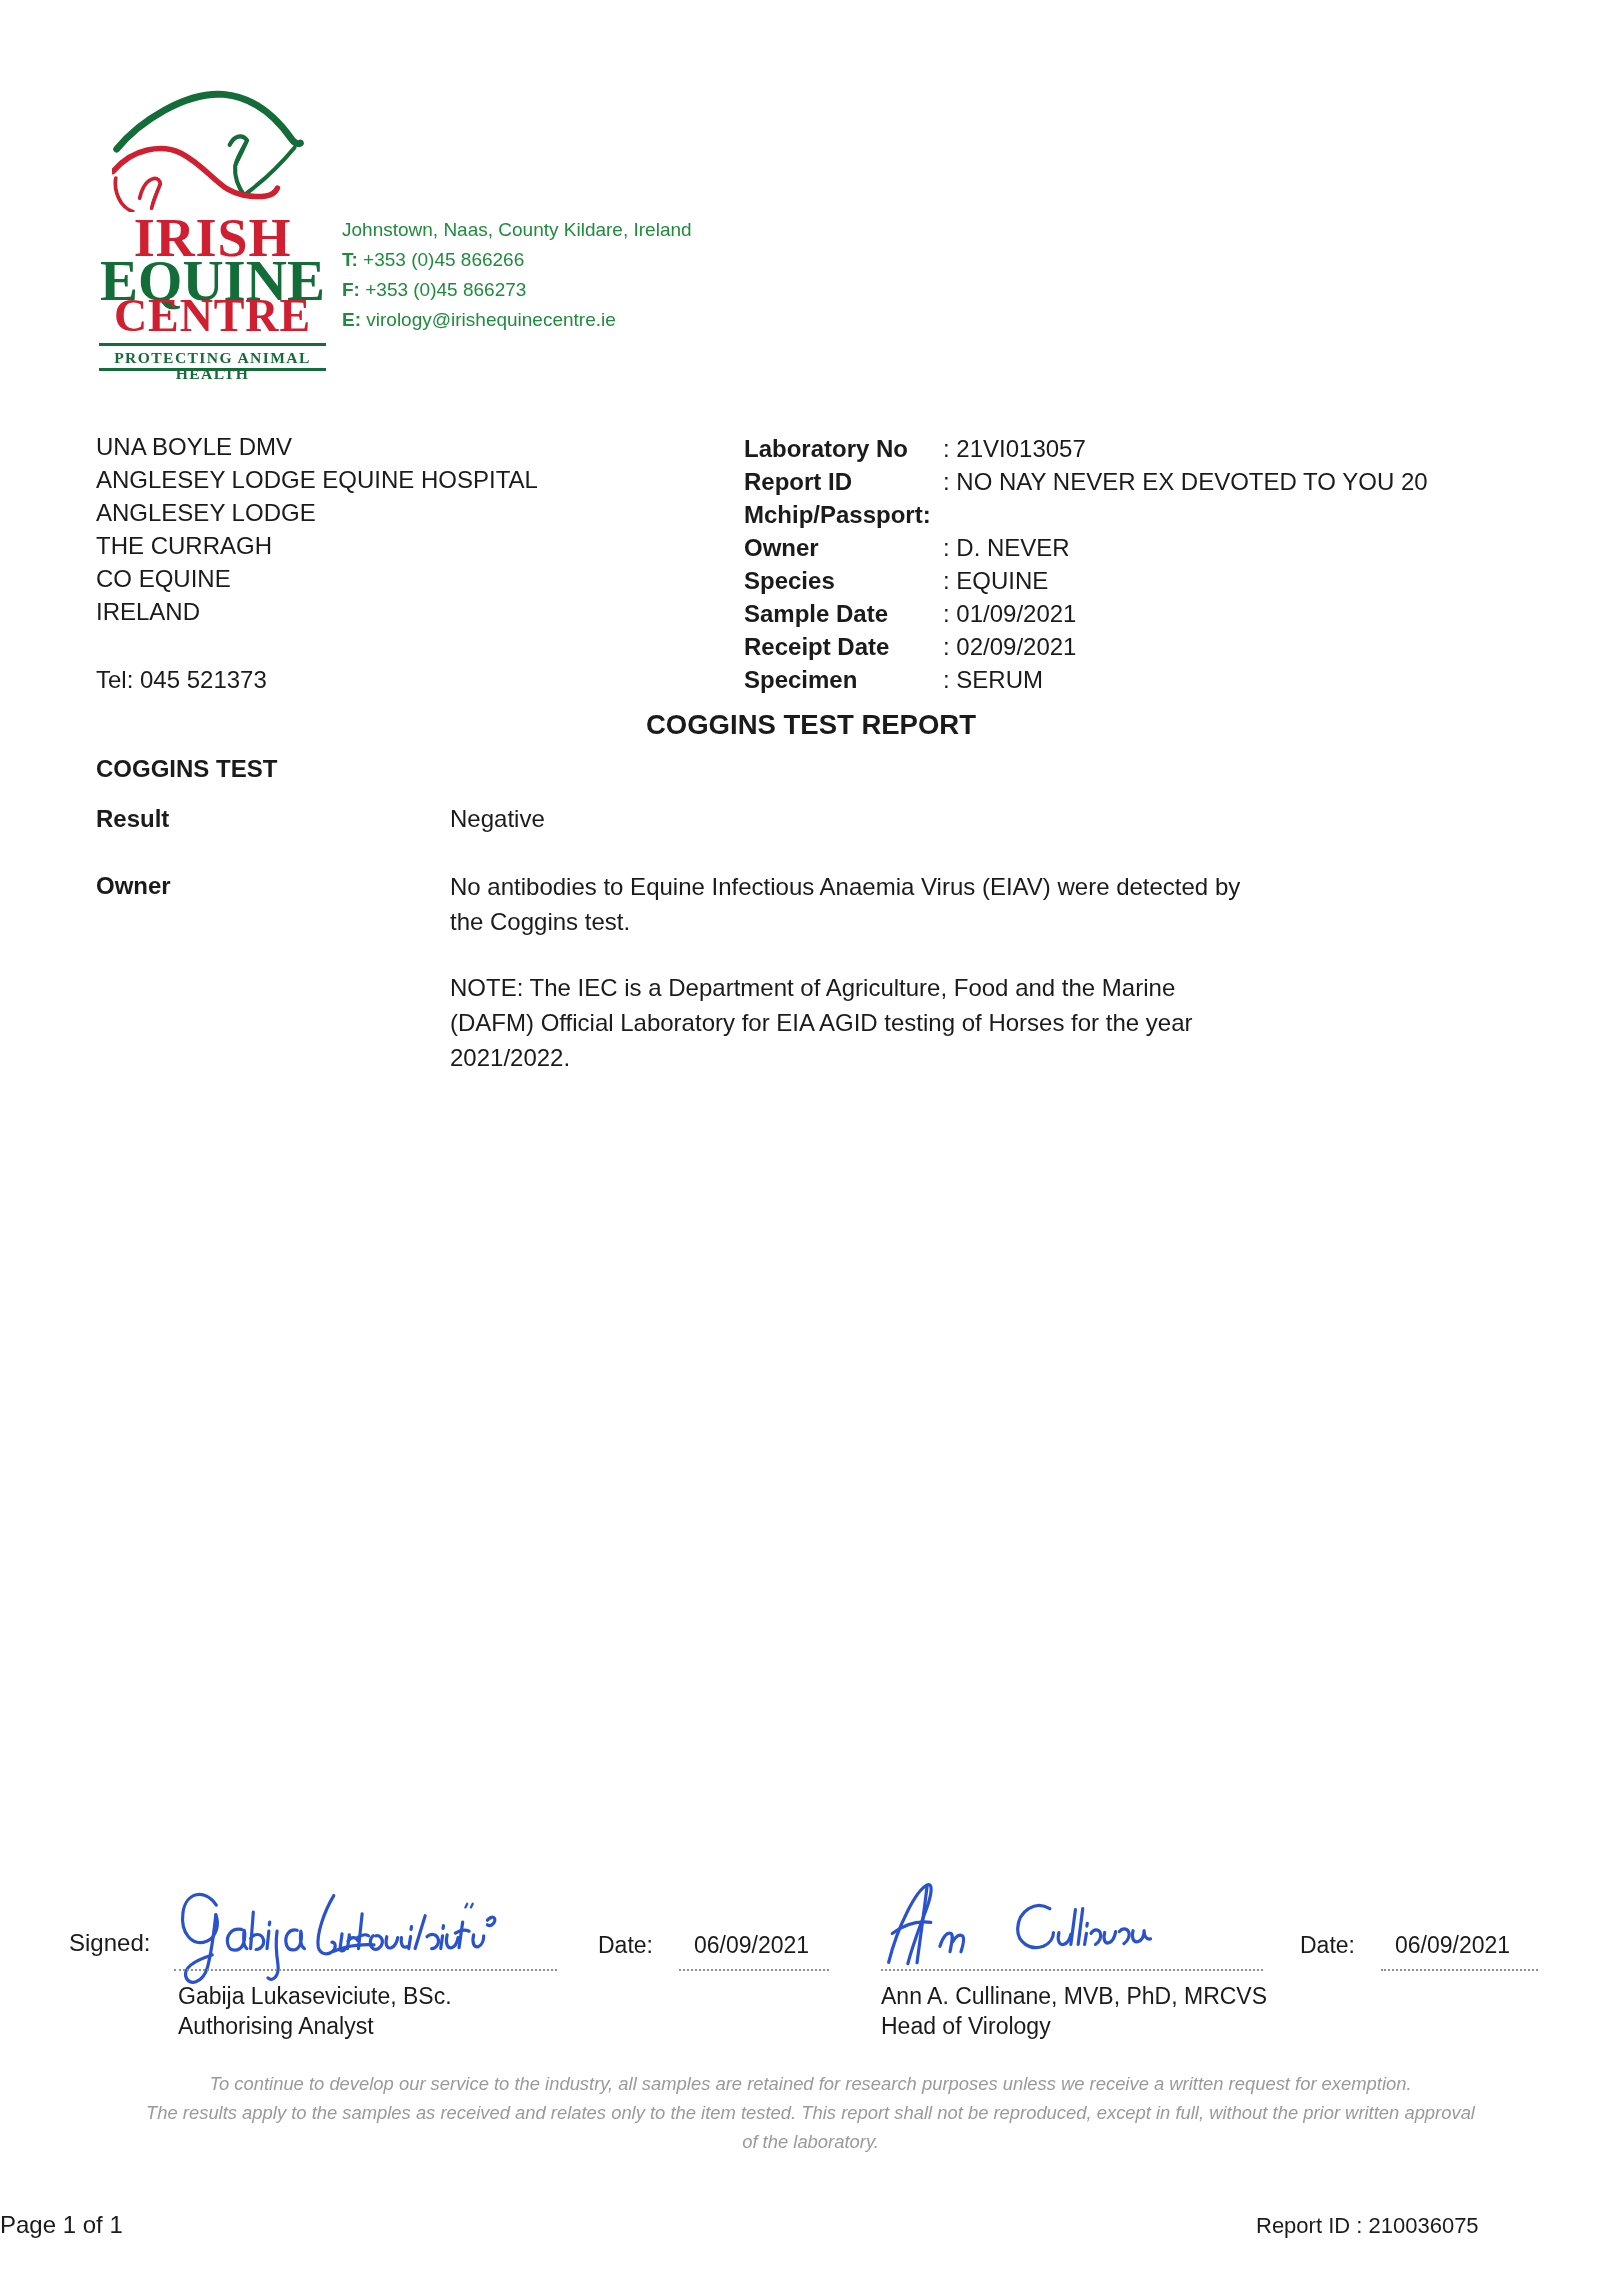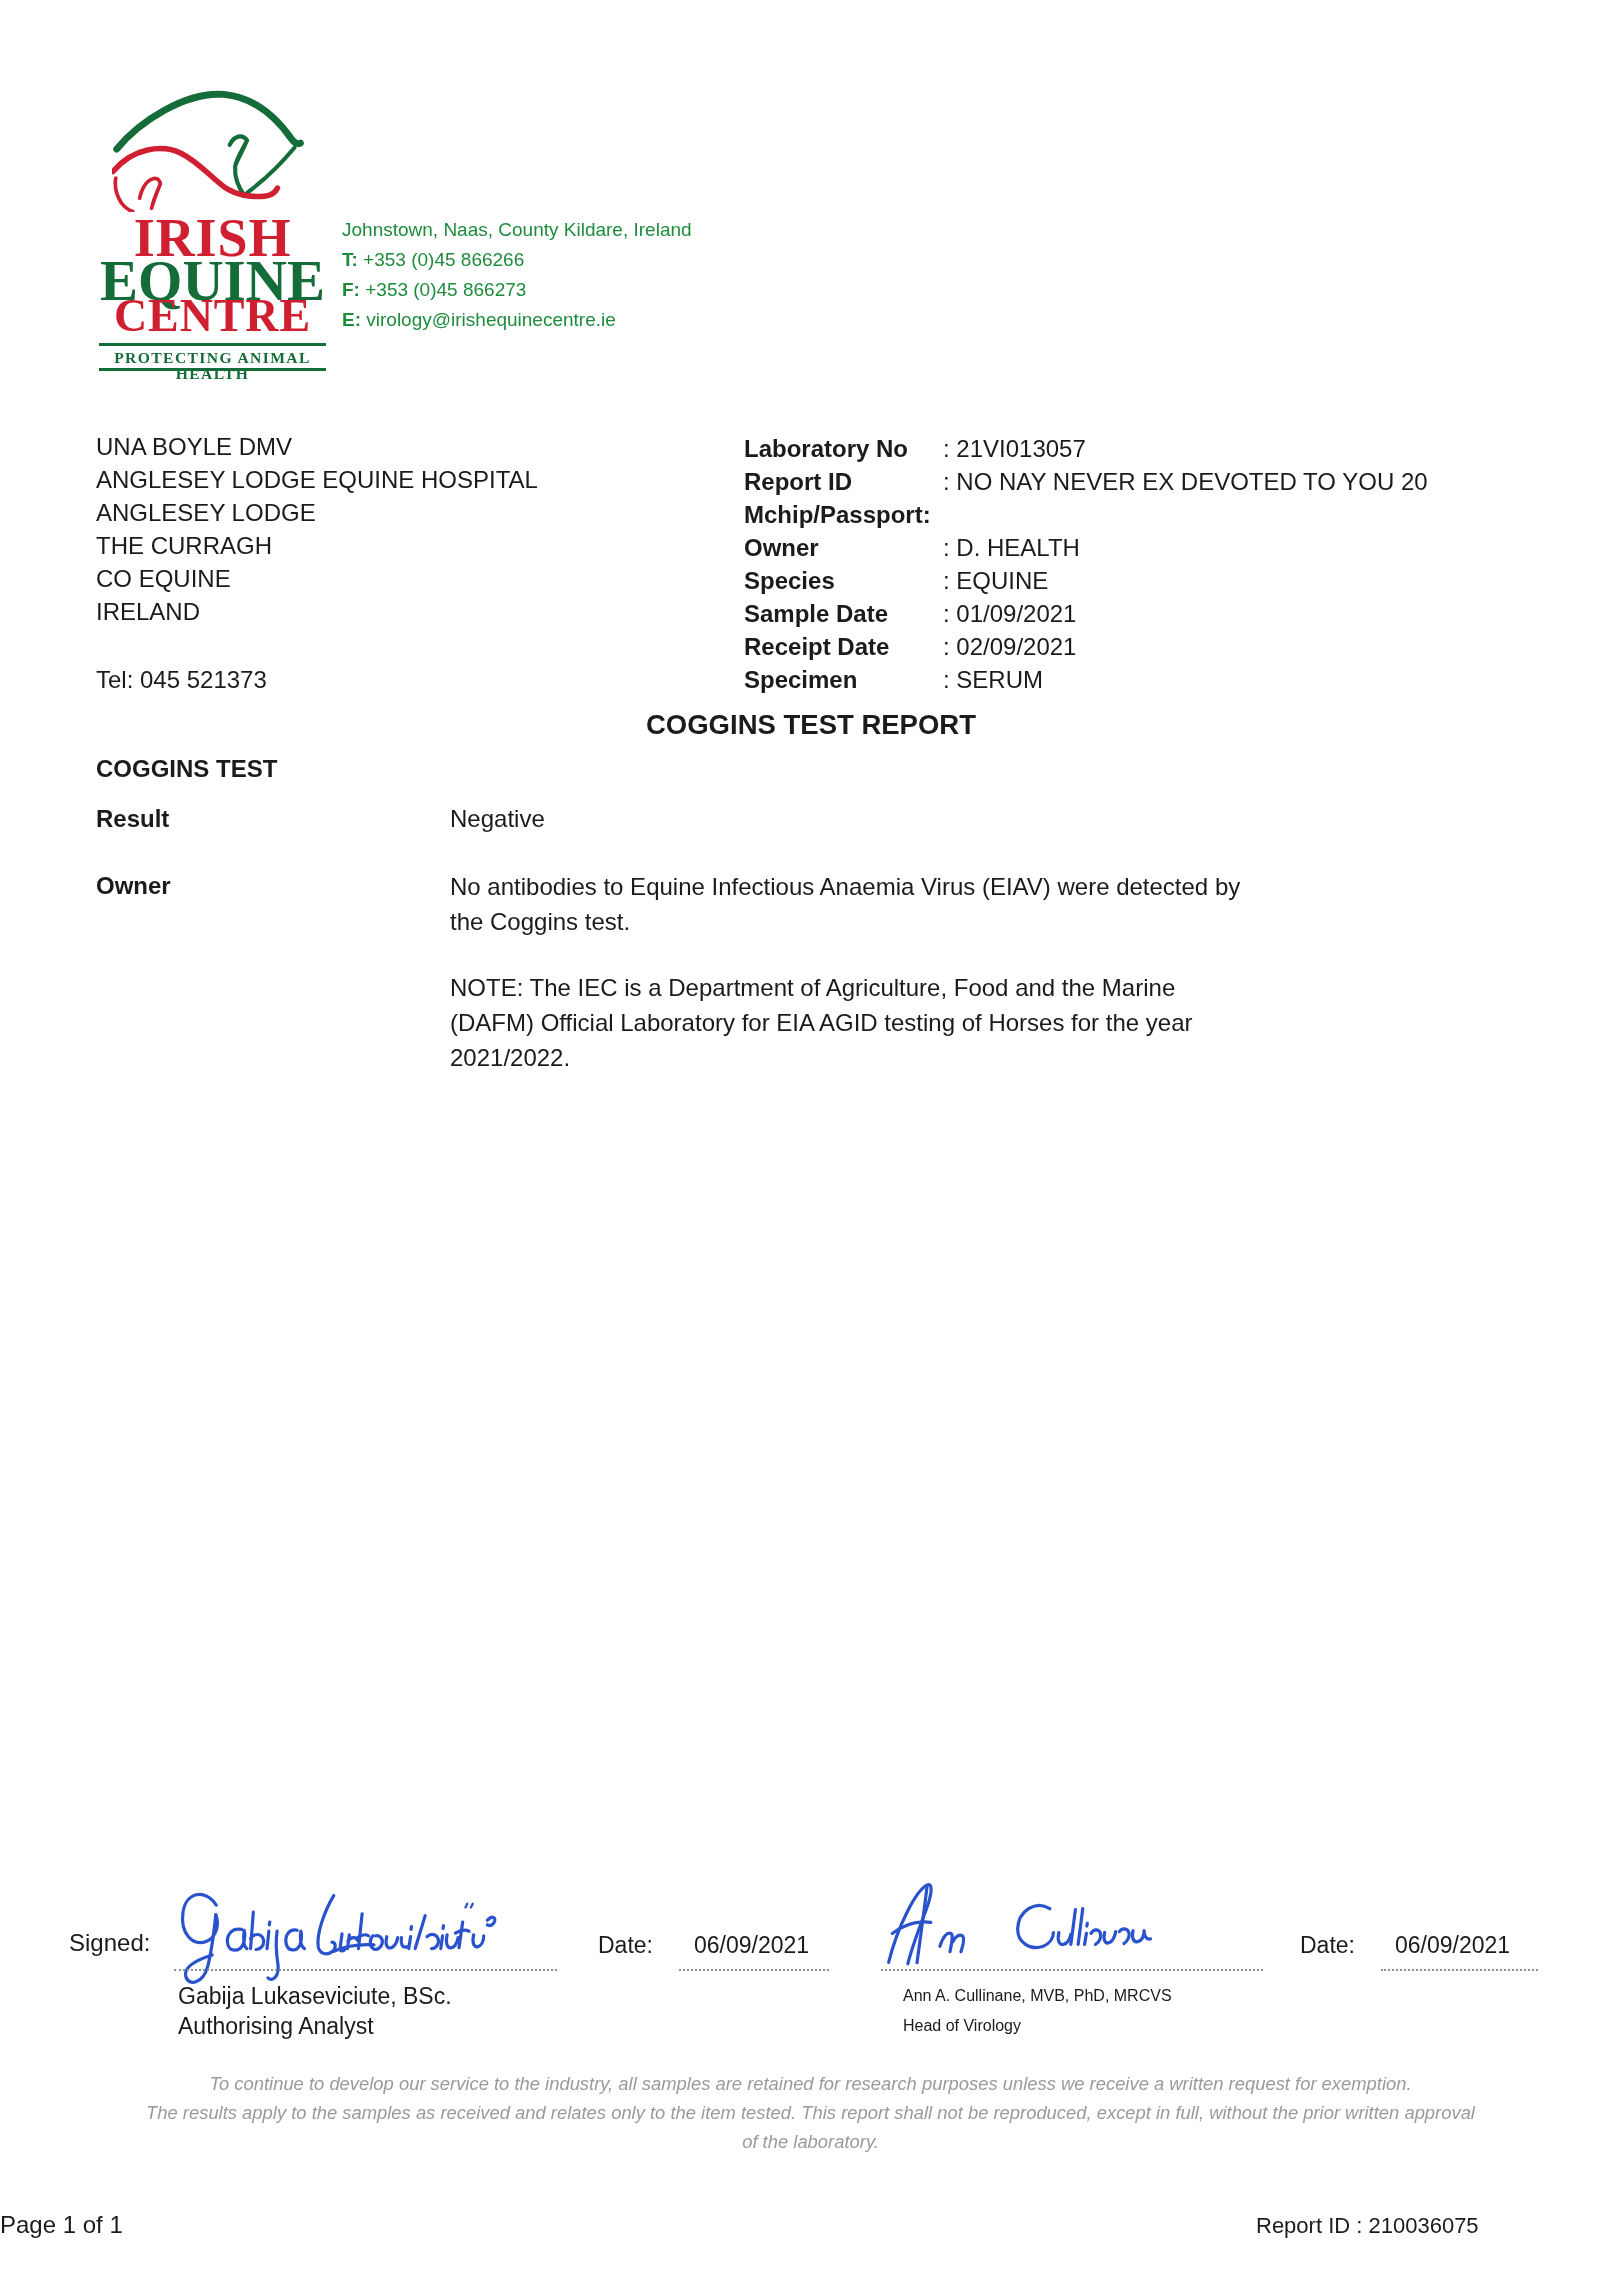--- a/index.html
+++ b/index.html
@@ -52,21 +52,21 @@
   .dots{position:absolute;border-bottom:2.3px dotted #8f8f8f;height:0;}
   .dotsSigL{left:174px;top:1969px;width:383px;}
   .dotsDateL{left:679px;top:1969px;width:150px;}
   .dotsSigR{left:881px;top:1969px;width:382px;}
   .dotsDateR{left:1381px;top:1969px;width:157px;}
   .date-label{position:absolute;top:1934px;font-size:23px;line-height:23px;}
   .date-value{position:absolute;top:1934px;font-size:23px;line-height:23px;}
   .dateL-label{left:598px;} .dateL-value{left:694px;}
   .dateR-label{left:1300px;} .dateR-value{left:1395px;}
   .namesL{position:absolute;left:178px;top:1981px;font-size:23px;line-height:30px;}
-  .namesR{position:absolute;left:881px;top:1981px;font-size:16px;line-height:30px;margin-left:22px;}
+  .namesR{position:absolute;left:881px;top:1981px;font-size:23px;line-height:30px;}
   
   .disclaimer{position:absolute;left:140px;top:2069px;width:1341px;text-align:center;
     font-size:18.4px;font-style:italic;color:#9a9a9a;line-height:29px;}
   .pageno{position:absolute;left:0;top:2213px;width:100%;
     font-size:24px;line-height:24px;}
   .reportid{position:absolute;left:1256px;top:2215px;font-size:22px;line-height:22px;}
   svg path{fill:none;stroke-linecap:round;stroke-linejoin:round;}
 </style>
 </head>
 <body>
@@ -123,21 +123,21 @@
     <div class="srow">
         <span class="slabel">Report ID</span>
         <span class="svalue">: NO NAY NEVER EX DEVOTED TO YOU 20</span>
       </div>
     <div class="srow">
         <span class="slabel">Mchip/Passport:</span>
         <span class="svalue"></span>
       </div>
     <div class="srow">
         <span class="slabel">Owner</span>
-        <span class="svalue">: D. HEALTH</span>
+        <span class="svalue">: D. NEVER</span>
       </div>
     <div class="srow">
         <span class="slabel">Species</span>
         <span class="svalue">: EQUINE</span>
       </div>
     <div class="srow">
         <span class="slabel">Sample Date</span>
         <span class="svalue">: 01/09/2021</span>
       </div>
     <div class="srow">

